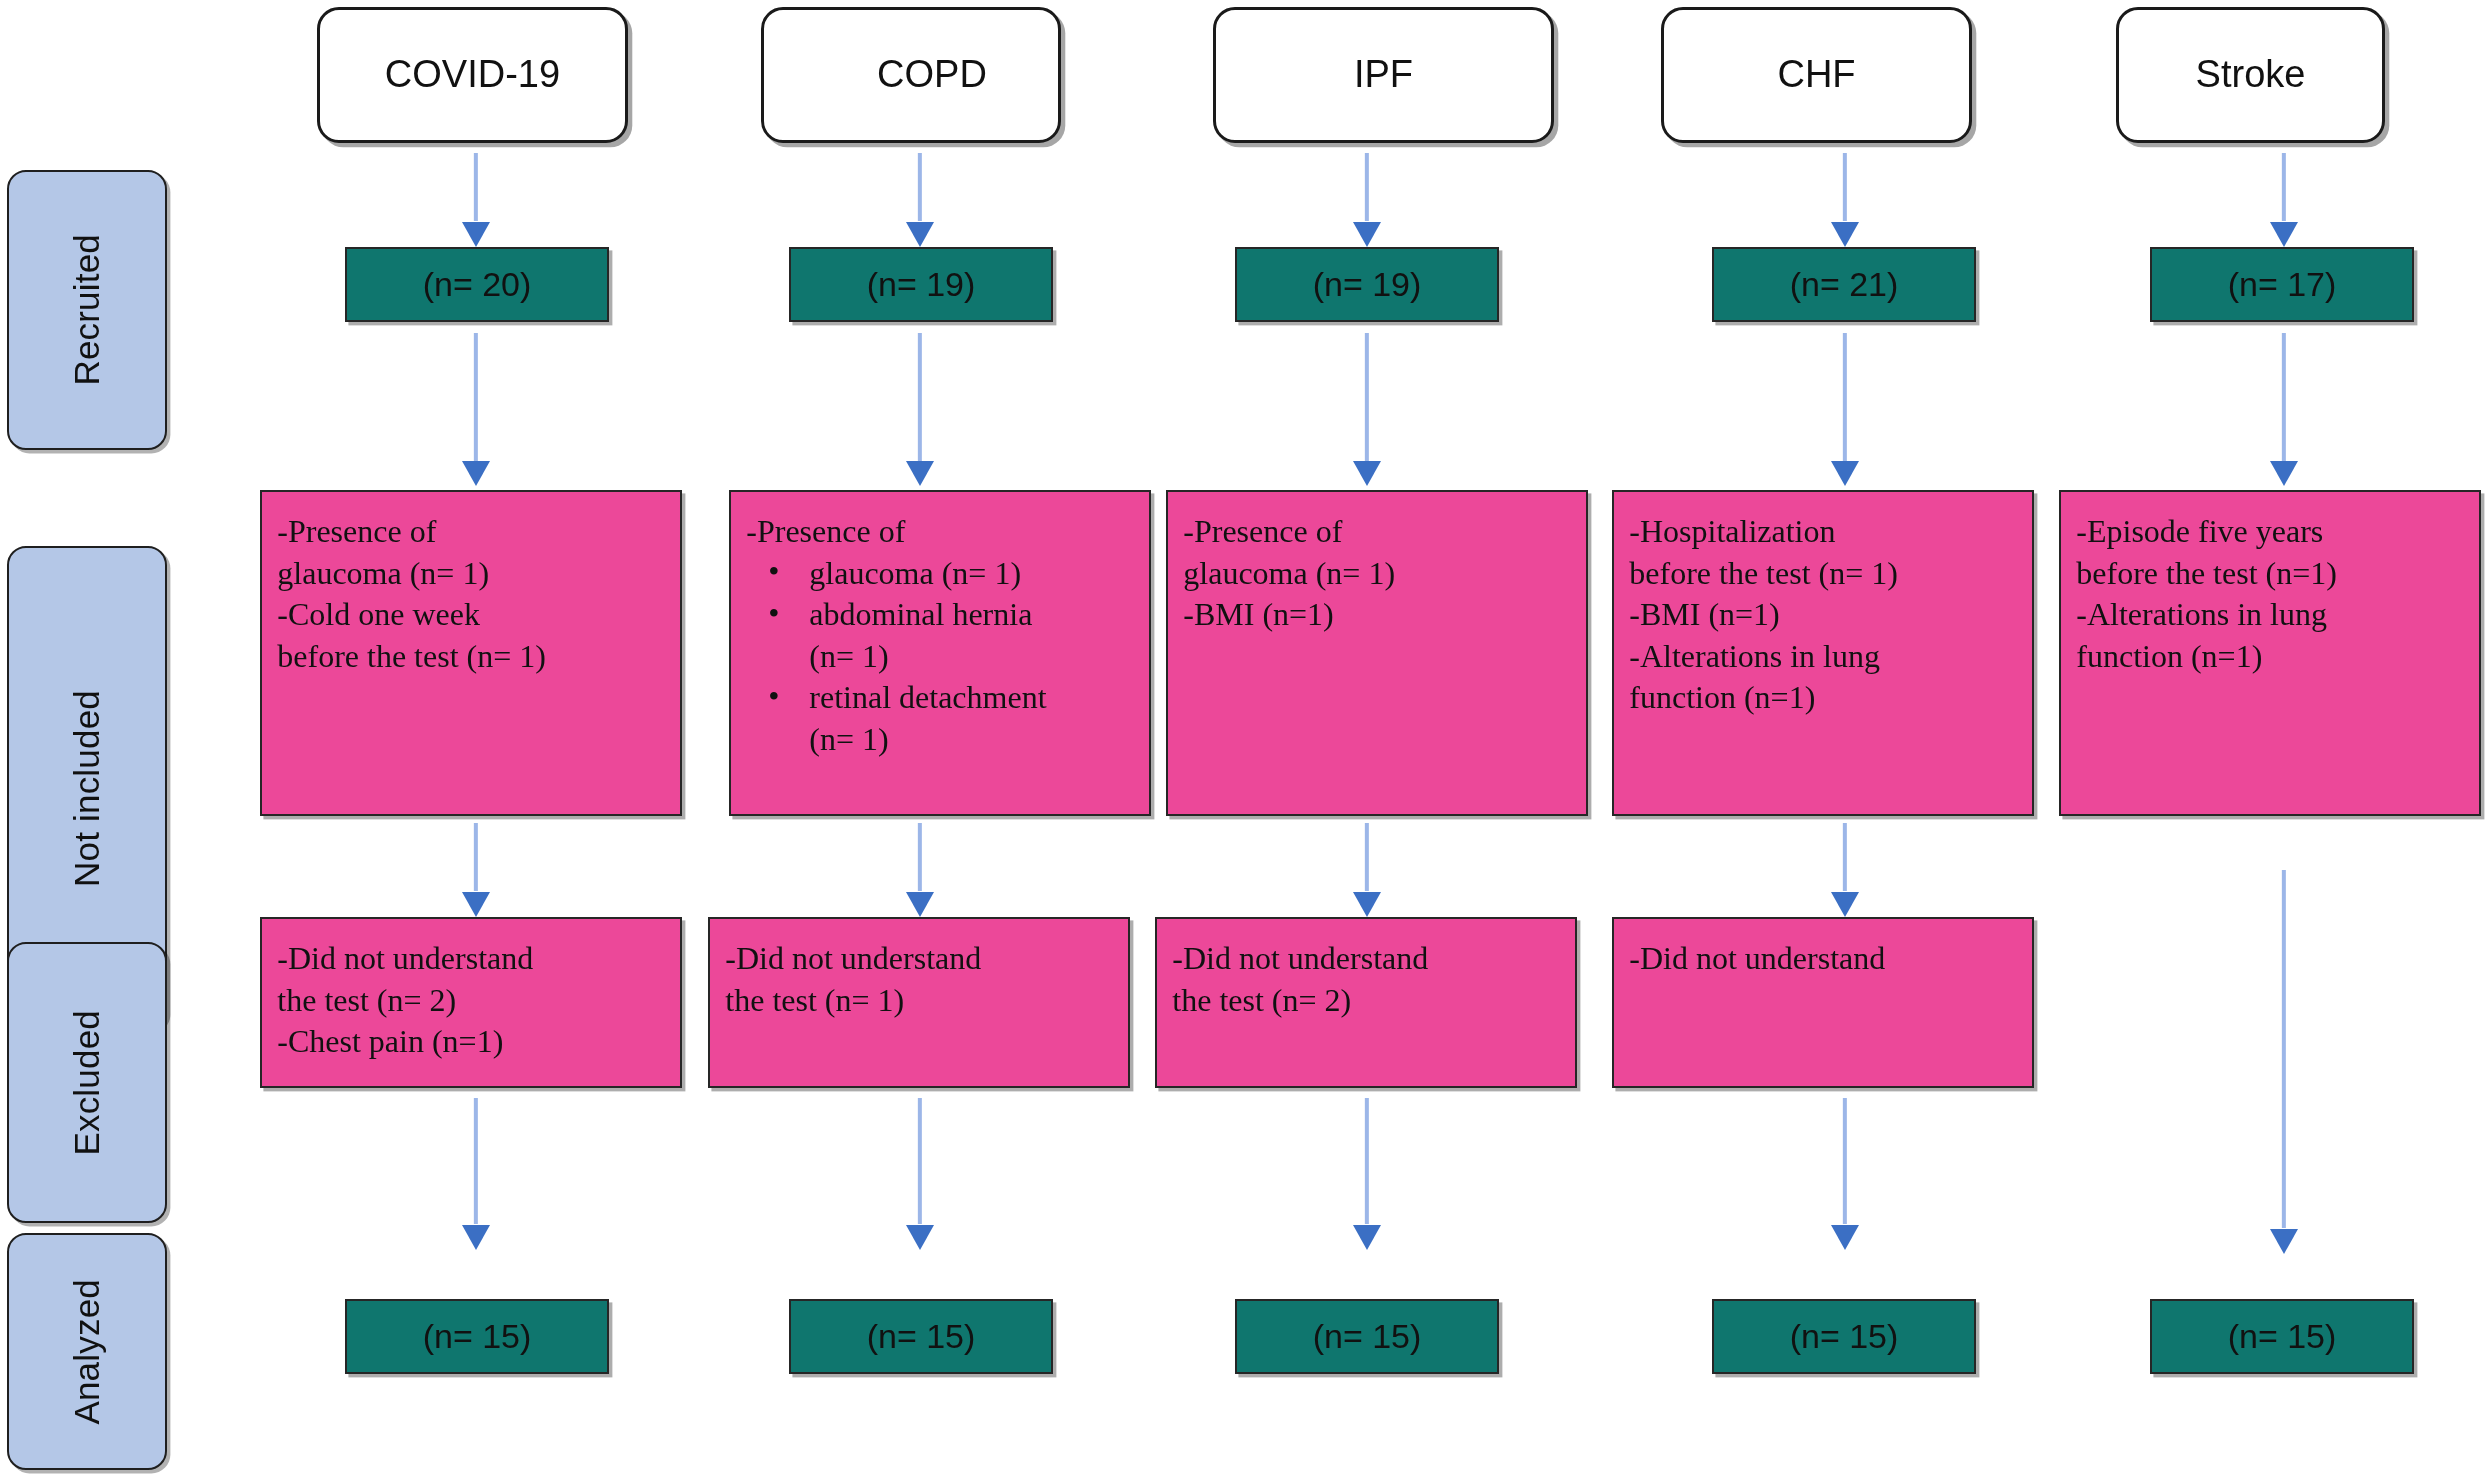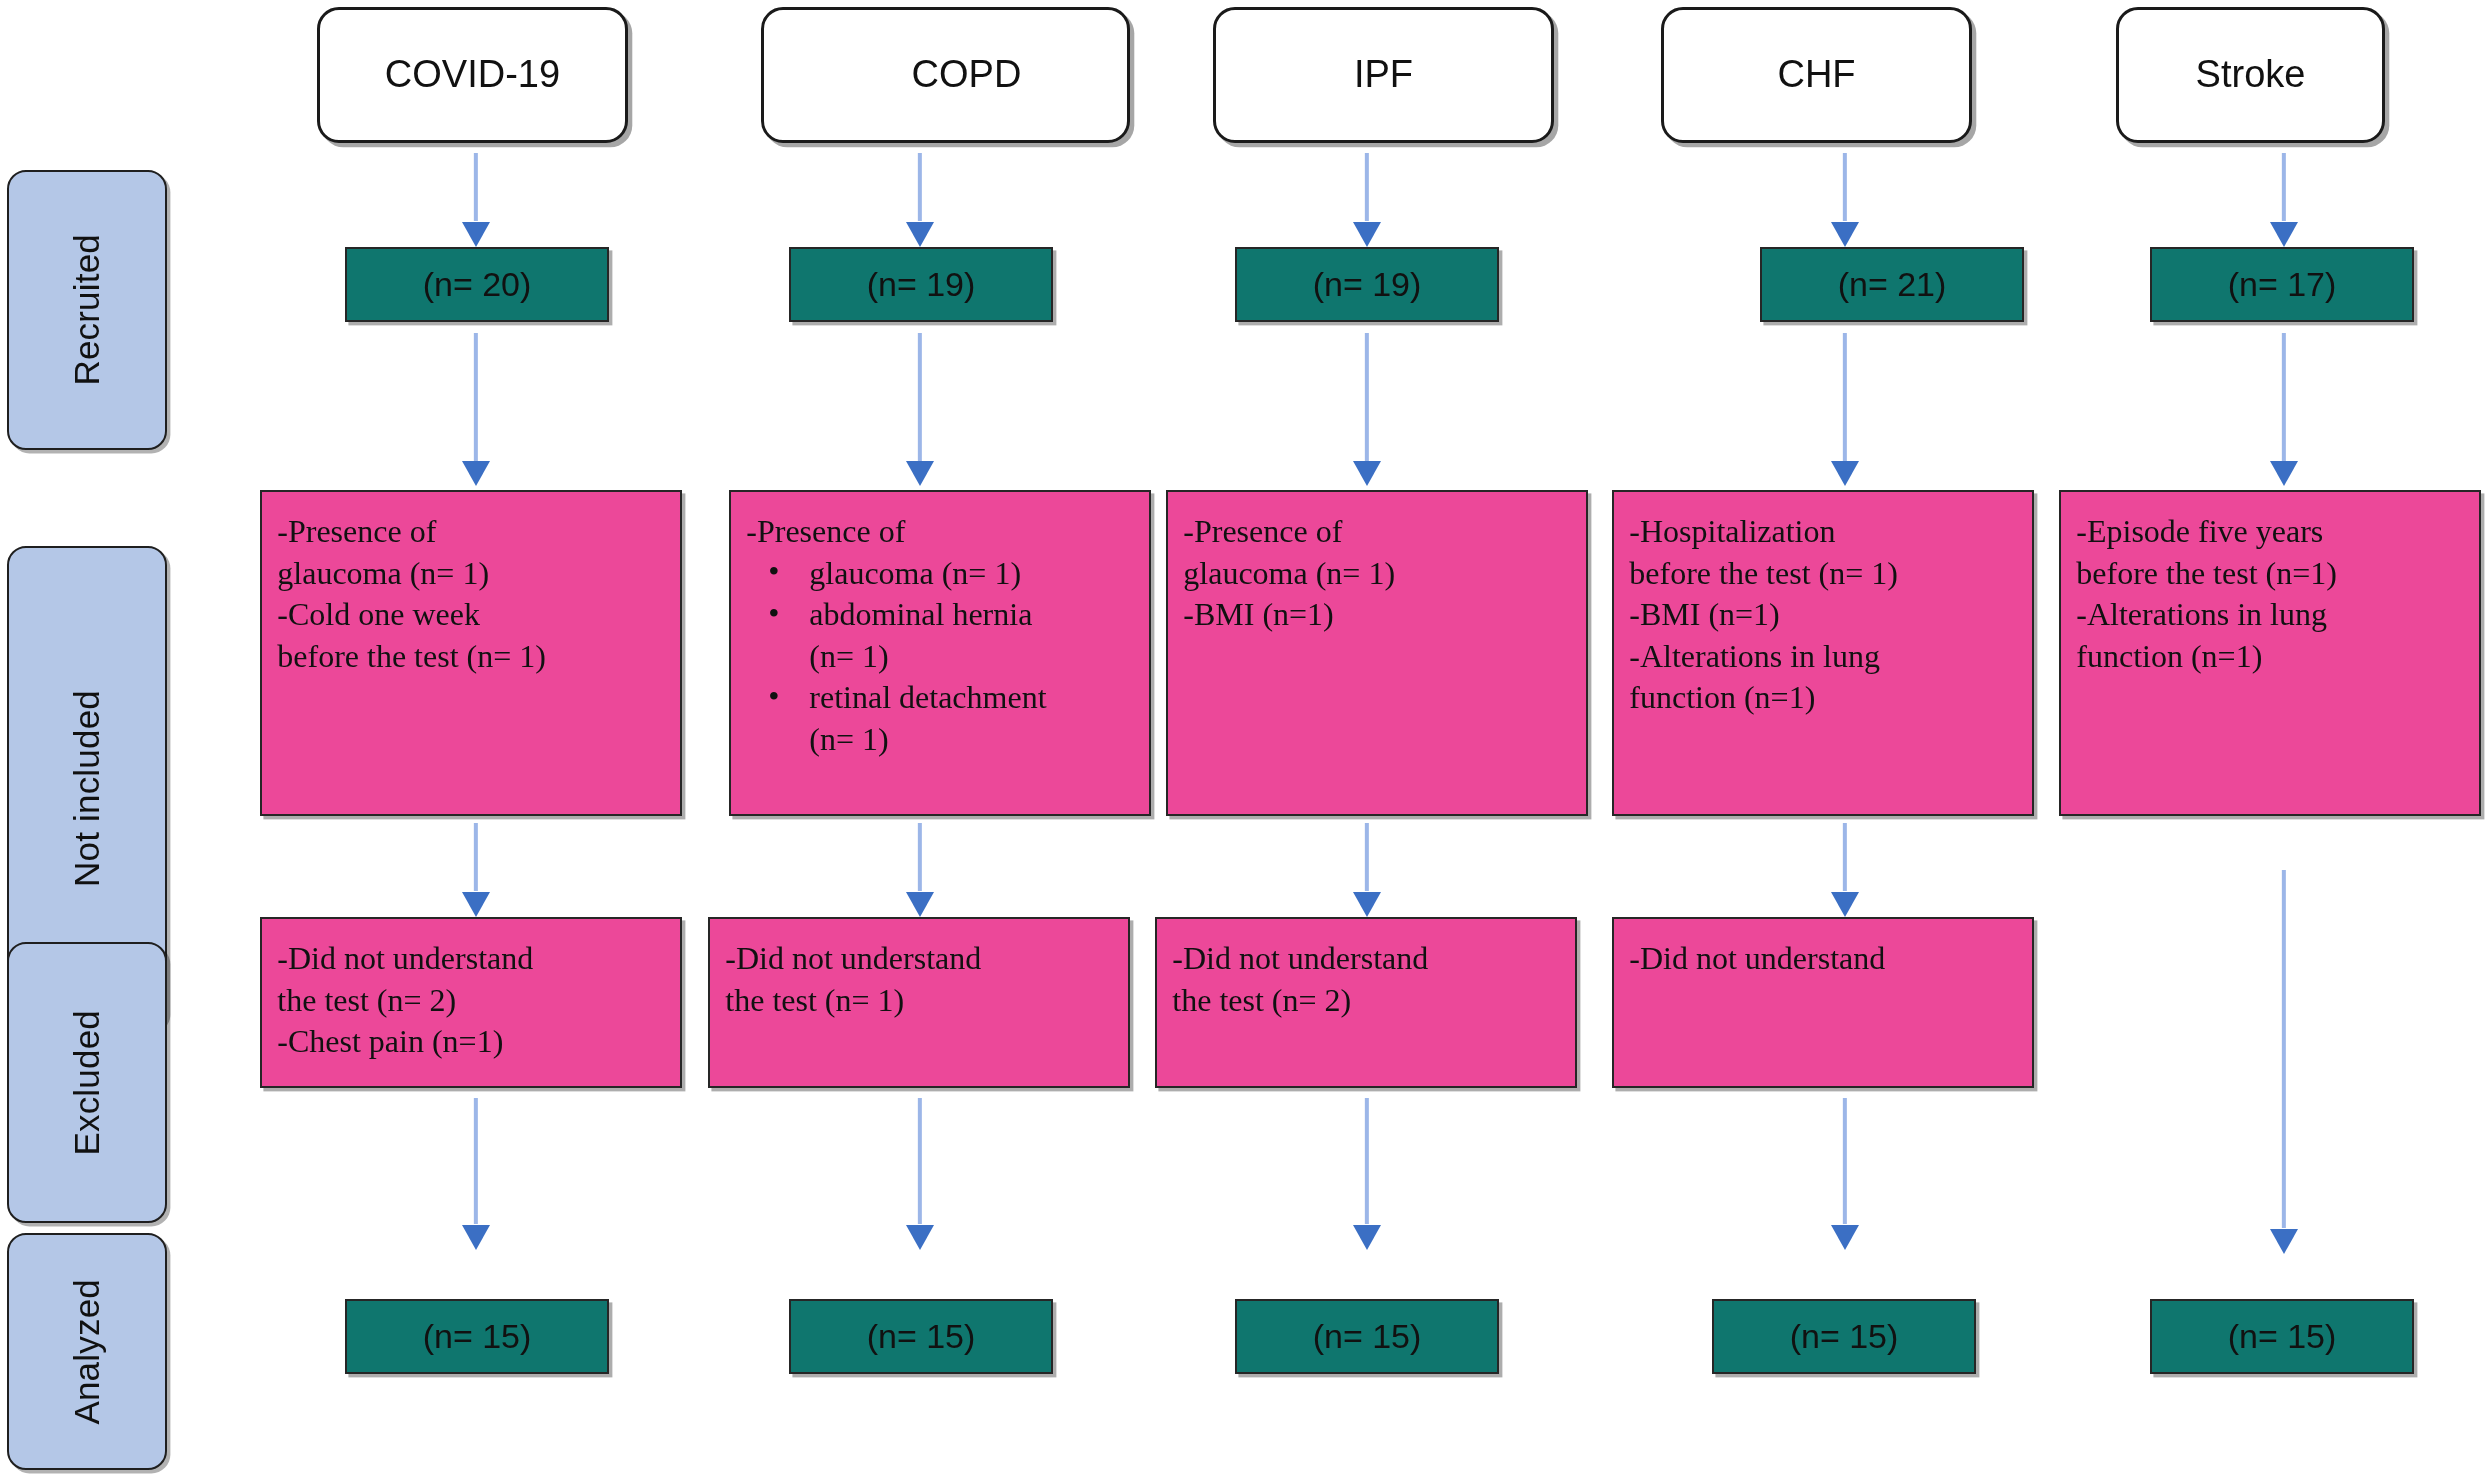--- a/index.html
+++ b/index.html
@@ -138,21 +138,21 @@
     </div>
 </div>
 <div class="abs arrow" style="left:460px;top:1098px;width:31px;height:152px;">
   <div class="shaft" style="height:126px;"></div>
     <div class="head"></div>
 </div>
 <div class="abs n-box" style="left:345px;top:1299px;width:264px;height:75px;">
   <span class="n-label">(n= 15)</span>
 </div>
 
-<div class="abs group-box" style="left:761px;top:6.8px;width:369px;height:136px;padding-left:42px;">
+<div class="abs group-box" style="left:761px;top:6.8px;width:300px;height:136px;padding-left:42px;">
   <span class="group-label">COPD</span>
 </div>
 <div class="abs arrow" style="left:904px;top:153px;width:31px;height:94px;">
   <div class="shaft" style="height:68px;"></div>
     <div class="head"></div>
 </div>
 <div class="abs n-box" style="left:789px;top:247px;width:264px;height:75px;">
   <span class="n-label">(n= 19)</span>
 </div>
 <div class="abs arrow" style="left:904px;top:333px;width:31px;height:153px;">
@@ -226,21 +226,21 @@
   <span class="n-label">(n= 15)</span>
 </div>
 
 <div class="abs group-box" style="left:1661px;top:6.8px;width:311px;height:136px;">
   <span class="group-label">CHF</span>
 </div>
 <div class="abs arrow" style="left:1829px;top:153px;width:31px;height:94px;">
   <div class="shaft" style="height:68px;"></div>
     <div class="head"></div>
 </div>
-<div class="abs n-box" style="left:1760px;top:247px;width:264px;height:75px;">
+<div class="abs n-box" style="left:1712px;top:247px;width:264px;height:75px;">
   <span class="n-label">(n= 21)</span>
 </div>
 <div class="abs arrow" style="left:1829px;top:333px;width:31px;height:153px;">
   <div class="shaft" style="height:128px;"></div>
     <div class="head"></div>
 </div>
 <div class="abs text-box" style="left:1612px;top:490px;width:422px;height:326px;">
   <div>
       <p>-Hospitalization</p>
       <p>before the test (n= 1)</p>

